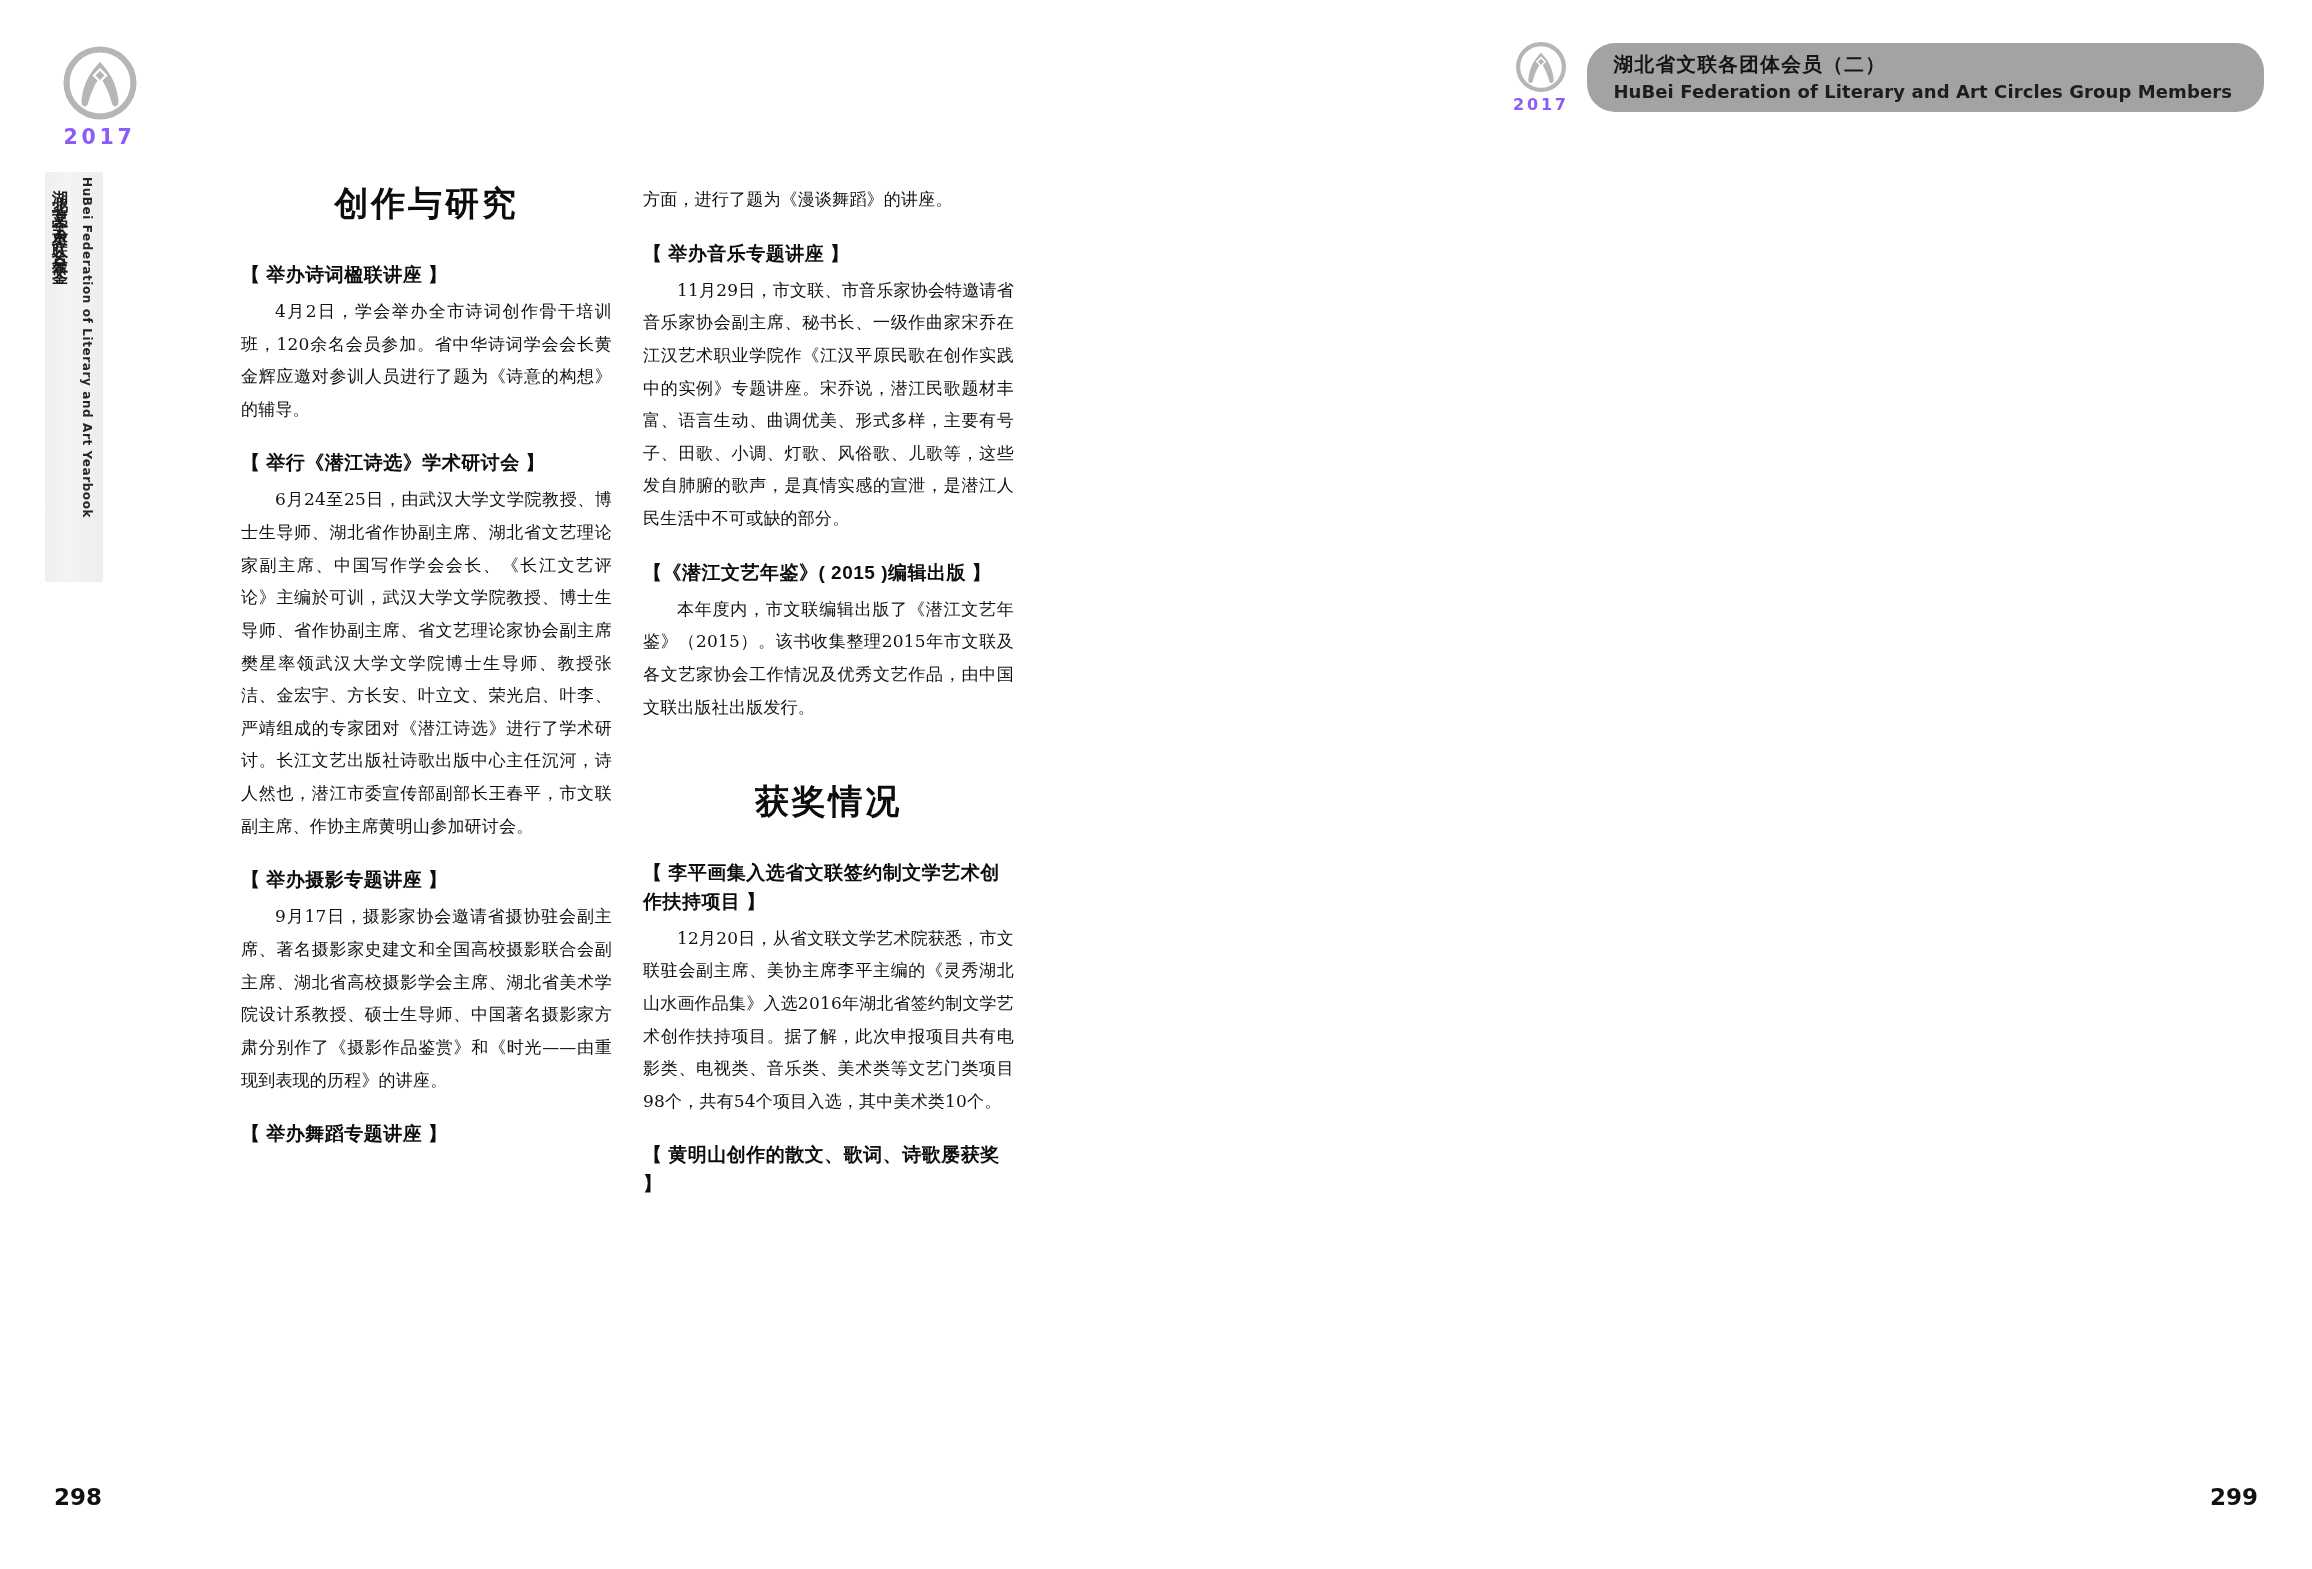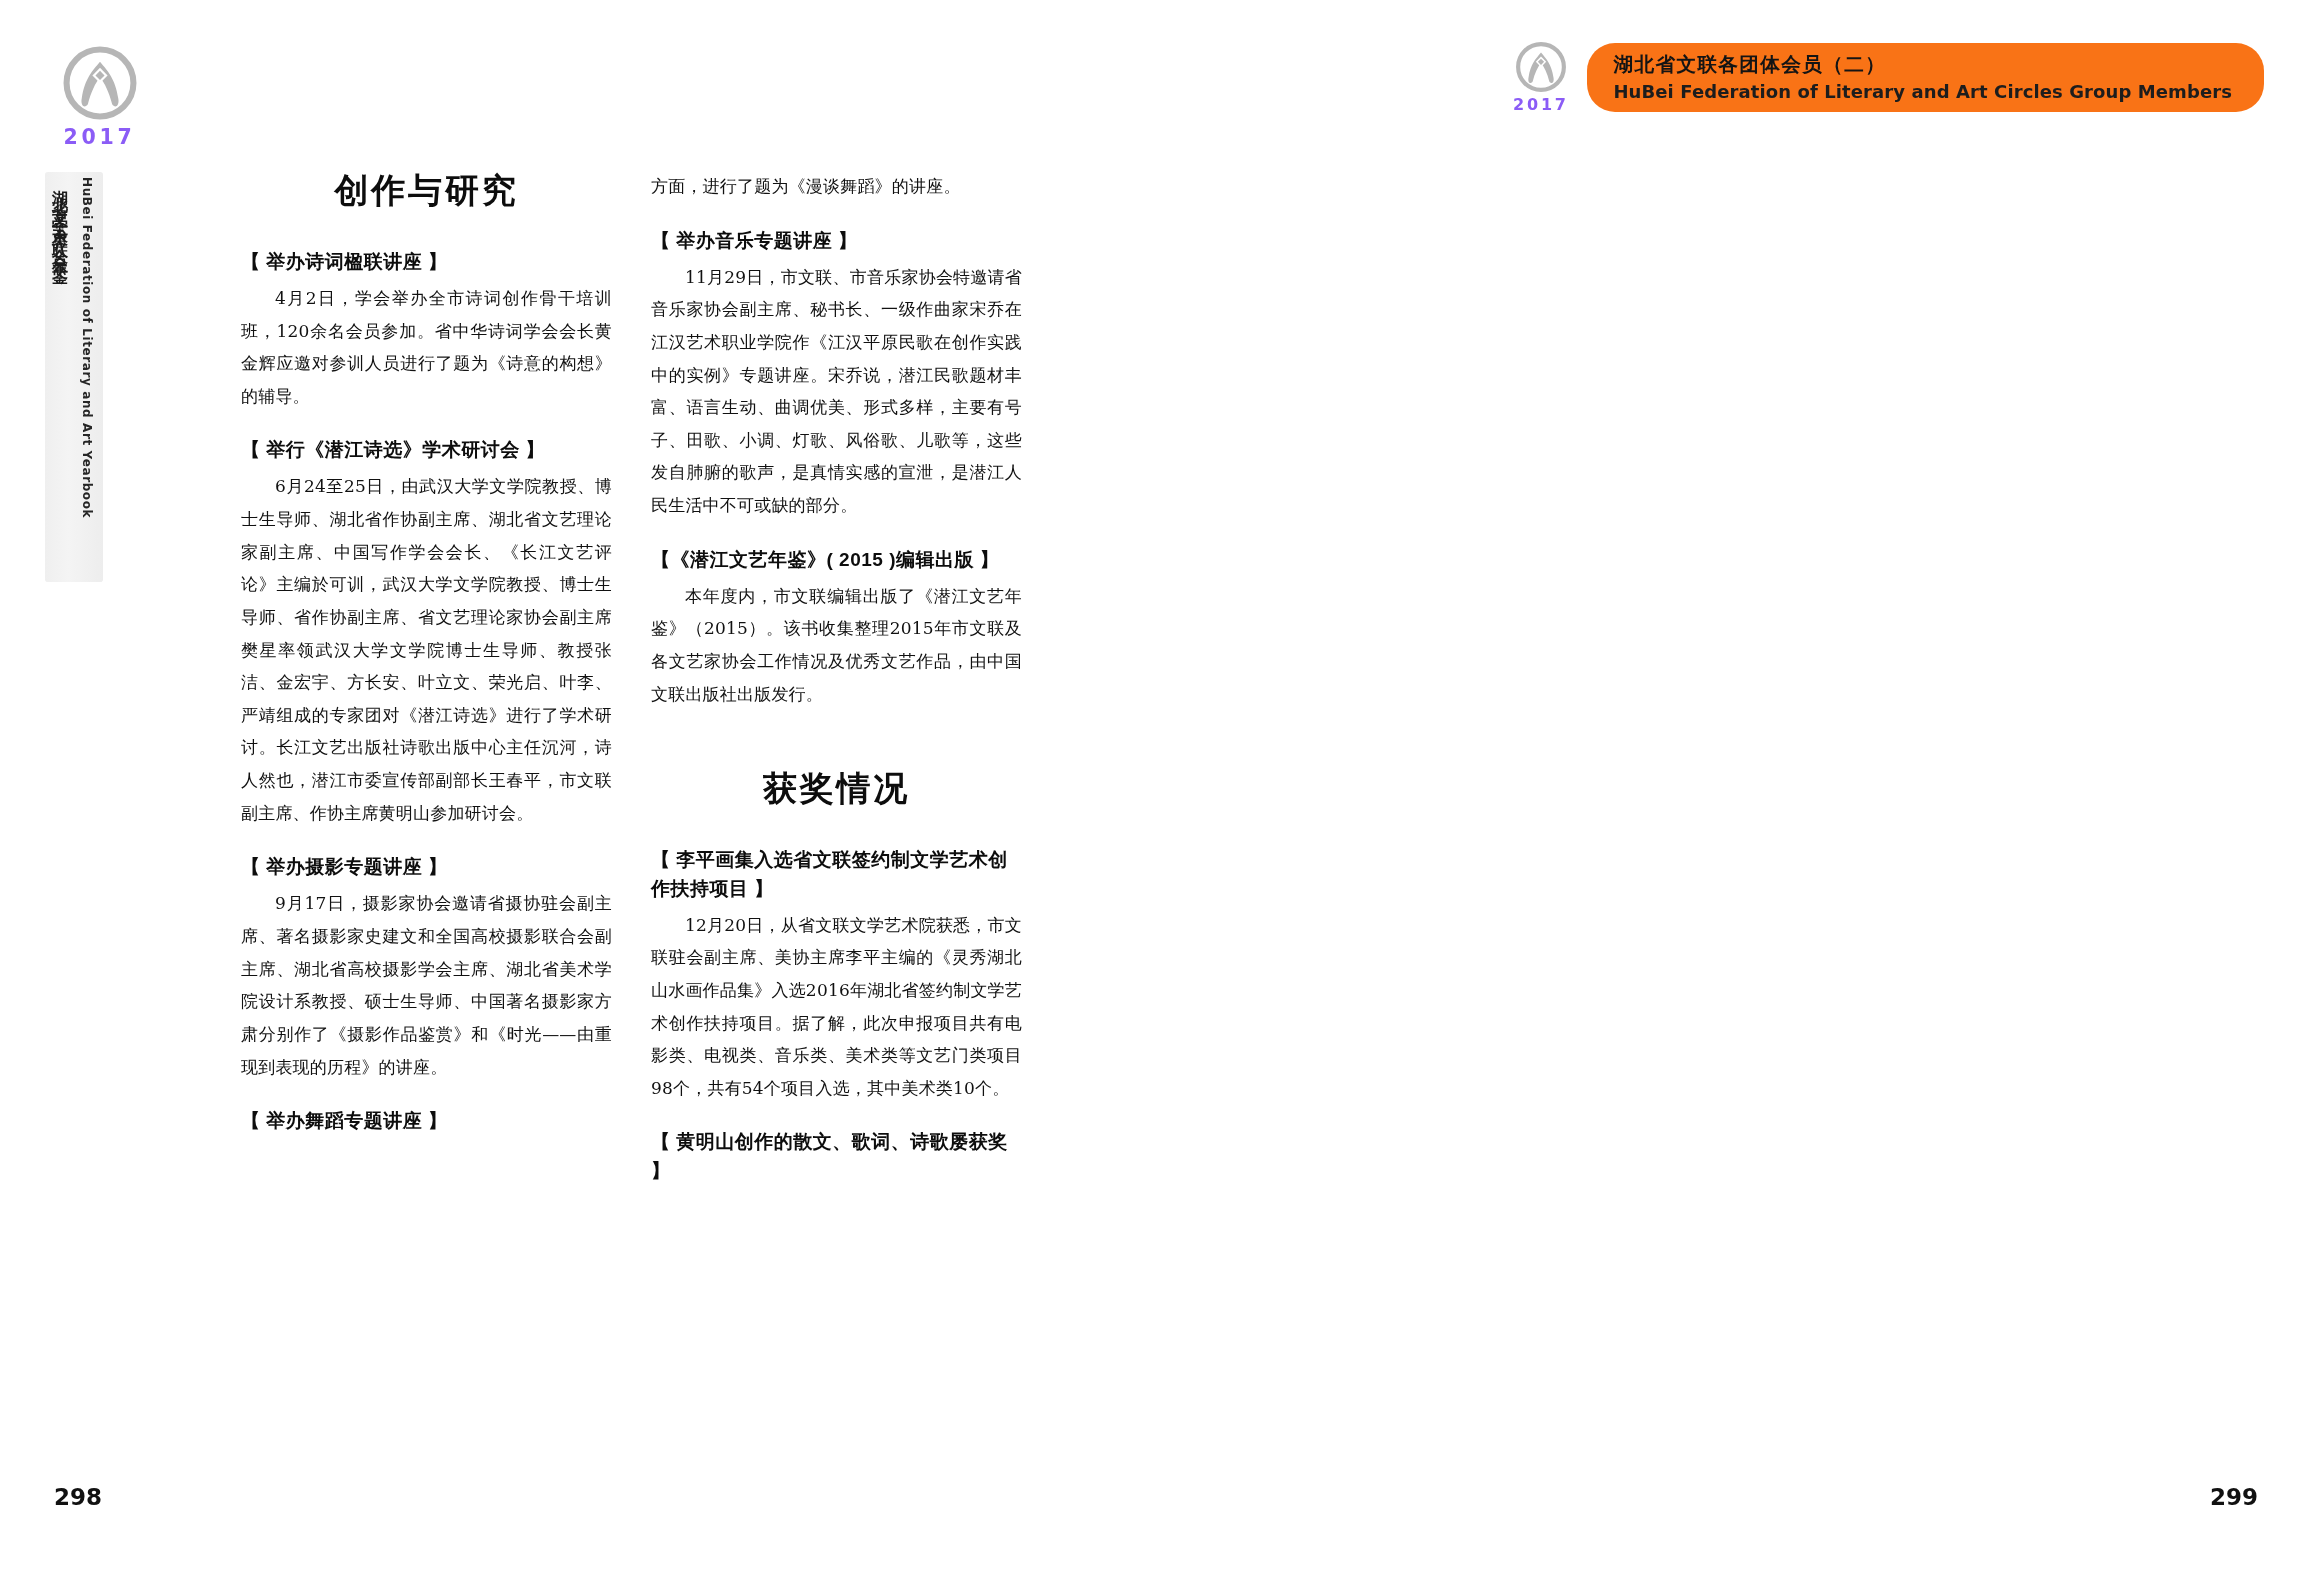--- a/index.html
+++ b/index.html
@@ -45,37 +45,37 @@
     font-weight:700;font-size:12px;letter-spacing:0.6px;
     color:#262626;white-space:nowrap;
   }
 
   
   .right-mast{position:absolute;right:48px;top:41px;display:flex;align-items:center;gap:13px;}
   .right-emblem{width:67px;text-align:center;}
   .right-emblem .emblem{width:52px;height:52px;}
   .right-emblem .emblem-year{font-size:16px;letter-spacing:2.8px;margin-top:1.9px;}
   .right-title-box{
-    background:#f97316;border-radius:28px;
+    background:#a3a3a3;border-radius:28px;
     padding:8.4px 32px 10.3px 26px;
     min-width:401px;
   }
   .right-title-cn{
     font-family:"DejaVu Serif",serif;
     font-weight:700;font-size:19.6px;letter-spacing:1.4px;color:#141414;
     white-space:nowrap;
   }
   .right-title-en{
     font-family:"DejaVu Sans",sans-serif;
     font-weight:700;font-size:18px;letter-spacing:0.1px;color:#1d1d1d;
     margin-top:2.8px;white-space:nowrap;
   }
 
   
-  .cols{position:absolute;top:170px;display:flex;gap:39px;}
+  .cols{position:absolute;top:183px;display:flex;gap:31px;}
   .cols.left-cols{left:241px;}
   .col{width:371px;}
 
   
   .sec-title{
     font-family:"DejaVu Sans",sans-serif;
     font-weight:700;
     font-size:34px;
     letter-spacing:2.8px;
     text-align:center;

